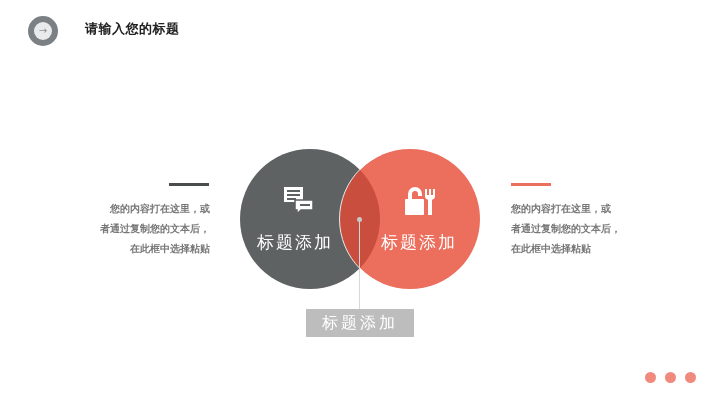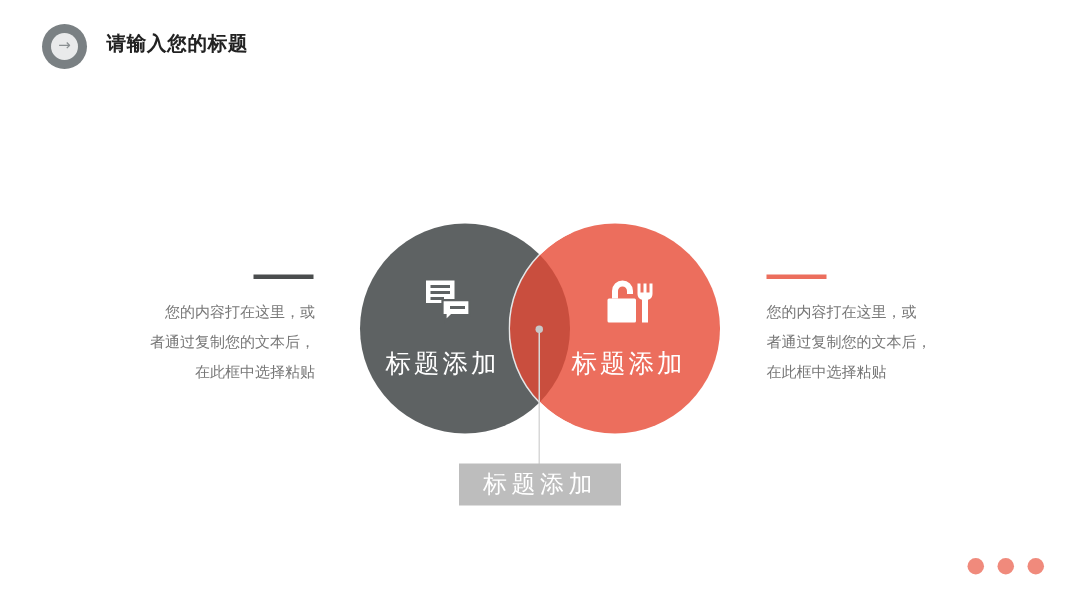--- a/index.html
+++ b/index.html
@@ -2,24 +2,24 @@
 <html><head>
 <meta charset="utf-8">
 <style>
   * { margin:0; padding:0; box-sizing:border-box; }
   body { width:720px; height:405px; background:#ffffff; position:relative; overflow:hidden;
          font-family: "DejaVu Sans", "Liberation Sans", sans-serif; }
   .header-badge { position:absolute; left:28px; top:16px; width:30px; height:30px; border-radius:50%;
          background:#7a8083; display:flex; align-items:center; justify-content:center; }
   .header-badge .inner { width:18px; height:18px; border-radius:50%; background:#e9eaeb;
          display:flex; align-items:center; justify-content:center; color:#8a8f92; font-size:10px; line-height:1; }
-  .page-title { position:absolute; left:71px; top:20px; font-size:13px; font-weight:bold; color:#222; letter-spacing:0.5px; }
+  .page-title { position:absolute; left:85px; top:20px; font-size:13px; font-weight:bold; color:#222; letter-spacing:0.5px; }
 
   .line { position:absolute; height:3px; width:40px; top:183px; }
-  .desc { position:absolute; font-size:10px; color:#777; line-height:20px; width:130px; }
+  .desc { position:absolute; font-size:10px; color:#777; line-height:20px; width:130px;font-weight:bold; }
   .desc.left { left:80px; top:199px; text-align:right; }
   .desc.right { left:511px; top:199px; text-align:left; }
 
   .circle { position:absolute; width:140px; height:140px; border-radius:50%; top:149px; }
   .circle.dark { left:240px; background:#5e6263; }
   .circle.red { left:340px; background:#ec6e5d; }
   .overlap { position:absolute; left:340px; top:149px; width:140px; height:140px; border-radius:50%;
          overflow:hidden; }
   .overlap .lens { position:absolute; left:-100px; top:0; width:140px; height:140px; border-radius:50%;
          background:#c94e3e; }

